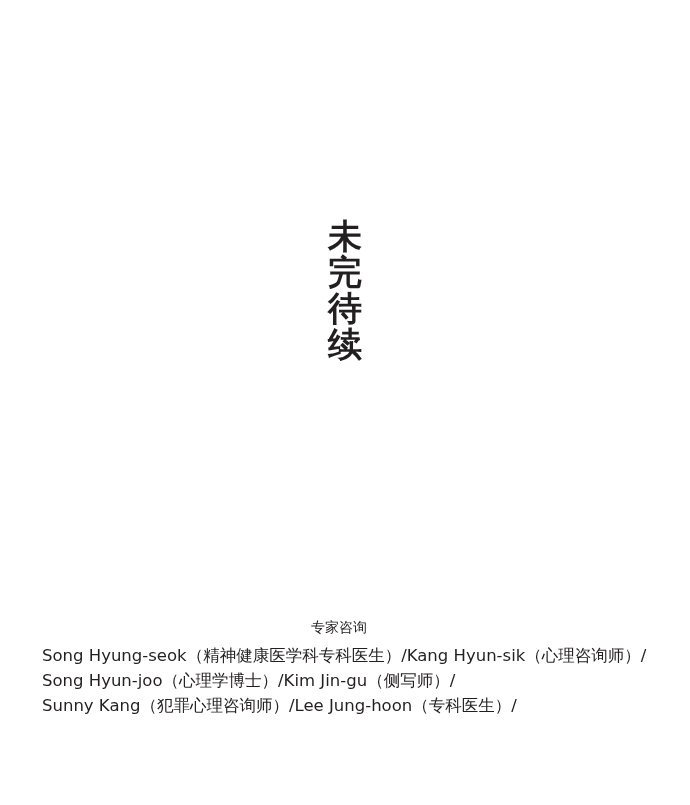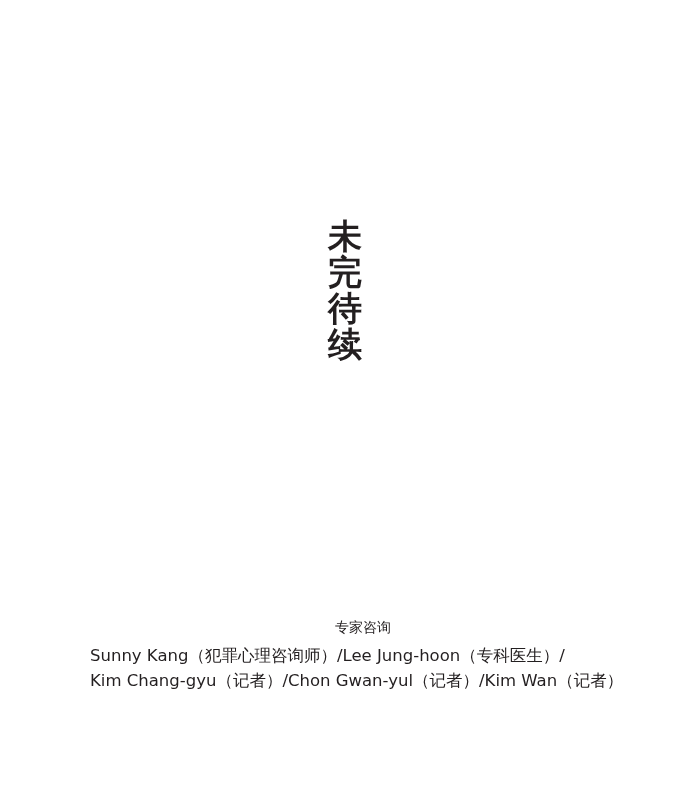--- a/index.html
+++ b/index.html
@@ -44,21 +44,20 @@
     display: block;
   }
 
   
   .credits {
     position: absolute;
     left: 0;
     right: 12px;
     top: 617px;
     text-align: center;
-    padding-left: 48px;
   }
   .credits-heading {
     font-family: "DejaVu Sans", sans-serif;
     font-size: 14px;
     line-height: 20px;
     font-weight: 400;
     color: #231f20;
     margin: 0 0 6px 0;
   }
   .credits-lines {
@@ -88,18 +87,19 @@
   <div class="vertical-title">
     <span class="char">未</span>
     <span class="char">完</span>
     <span class="char">待</span>
     <span class="char">续</span>
   </div>
 
   <div class="credits">
     <div class="credits-heading">专家咨询</div>
     <div class="credits-lines">
+      <span class="credits-line l1">Song Hyung-seok（精神健康医学科专科医生）/Kang Hyun-sik（心理咨询师）/</span>
+      <span class="credits-line l2">Song Hyun-joo（心理学博士）/Kim Jin-gu（侧写师）/</span>
       <span class="credits-line l3">Sunny Kang（犯罪心理咨询师）/Lee Jung-hoon（专科医生）/</span>
-      <span class="credits-line l4">Kim Chang-gyu（记者）/Chon Gwan-yul（记者）/Kim Wan（记者）</span>
     </div>
   </div>
 
 </div>
 
 </body></html>

